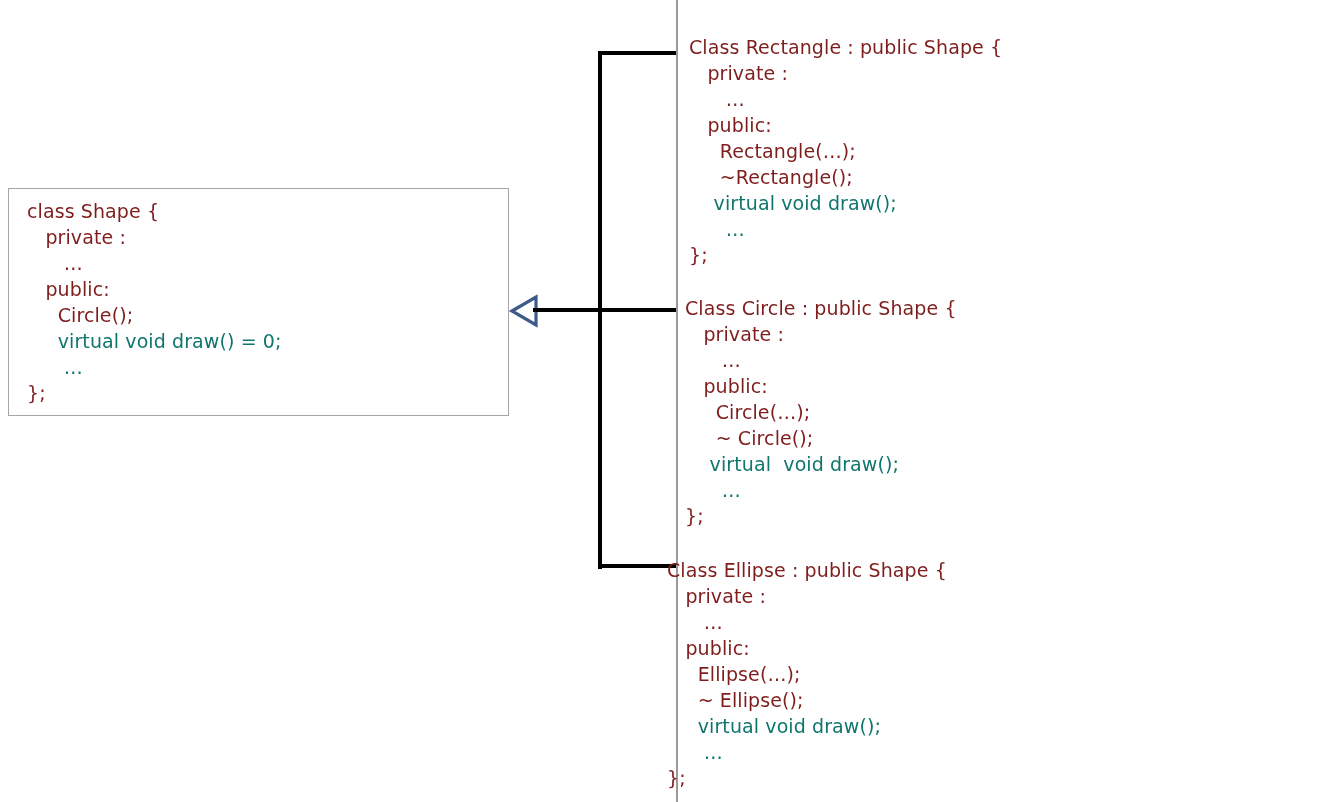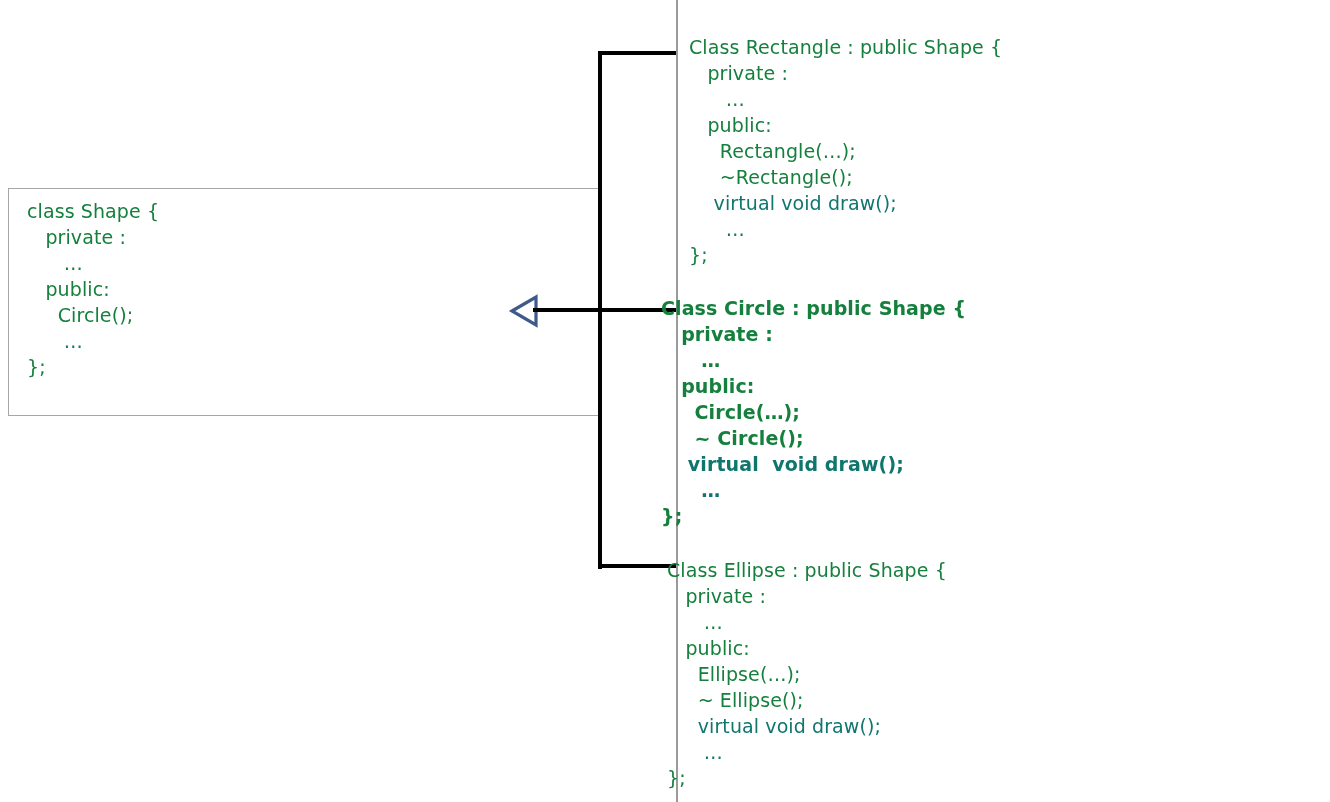--- a/index.html
+++ b/index.html
@@ -13,49 +13,49 @@
     position: relative;
     overflow: hidden;
     font-family: "DejaVu Sans", "Liberation Sans", sans-serif;
   }
 
   
   #base-class-box {
     position: absolute;
     left: 8px;
     top: 188px;
-    width: 593px;
+    width: 501px;
     height: 228px;
     border: 1px solid #a6a6a6;
     background: #ffffff;
     box-sizing: border-box;
   }
   .code-block {
     position: absolute;
     white-space: pre;
   }
   .code-line {
     font-size: 19px;
     line-height: 26px;
     height: 26px;
-    color: #15803d;
+    color: #7f1d1d;
     white-space: pre;
     letter-spacing: 0.1px;
   }
   .code-line.red {
     color: #0f766e;
   }
   #base-class-code {
     left: 18px;
     top: 9px;
   }
 
   
   #derived-rectangle { left: 689px; top: 34px; }
-  #derived-circle    { left: 661px; top: 295px; font-weight: bold; }
+  #derived-circle    { left: 685px; top: 295px; }
   #derived-ellipse   { left: 667px; top: 557px; }
 
   
   #connector-spine {
     position: absolute;
     left: 598px;
     top: 53px;
     width: 4px;
     height: 516px;
     background: #000000;
@@ -99,21 +99,21 @@
     left: 508px;
     top: 292px;
     width: 32px;
     height: 38px;
   }
 </style>
 </head>
 <body>
 
 <div id="base-class-box">
-  <div class="code-block" id="base-class-code"><div class="code-line">class Shape {</div><div class="code-line">   private :</div><div class="code-line">      …</div><div class="code-line">   public:</div><div class="code-line">     Circle();</div><div class="code-line red">      …</div><div class="code-line">};</div></div>
+  <div class="code-block" id="base-class-code"><div class="code-line">class Shape {</div><div class="code-line">   private :</div><div class="code-line">      …</div><div class="code-line">   public:</div><div class="code-line">     Circle();</div><div class="code-line red">     virtual void draw() = 0;</div><div class="code-line red">      …</div><div class="code-line">};</div></div>
 </div>
 
 <div id="inheritance-arrow">
   <svg width="32" height="38" viewBox="0 0 32 38" xmlns="http://www.w3.org/2000/svg">
     <polygon points="4,19 28,5 28,33" fill="#ffffff" stroke="#3d5a8a" stroke-width="3.2" stroke-linejoin="miter"></polygon>
   </svg>
 </div>
 
 <div id="connector-branch-middle"></div>
 <div id="connector-spine"></div>

